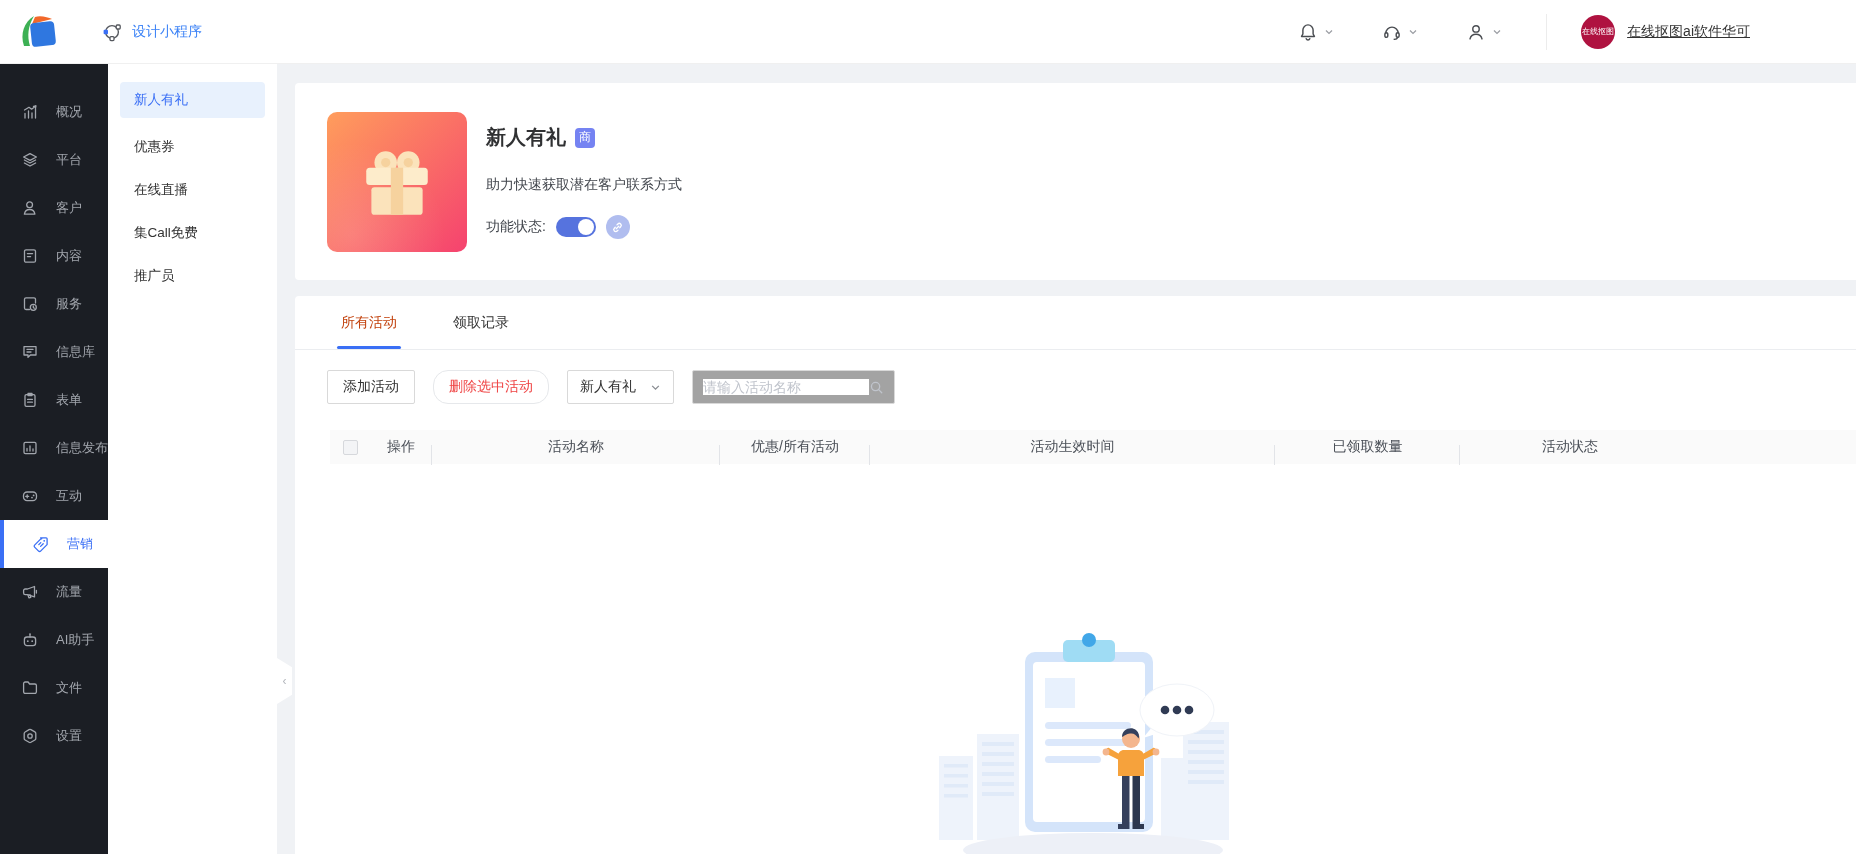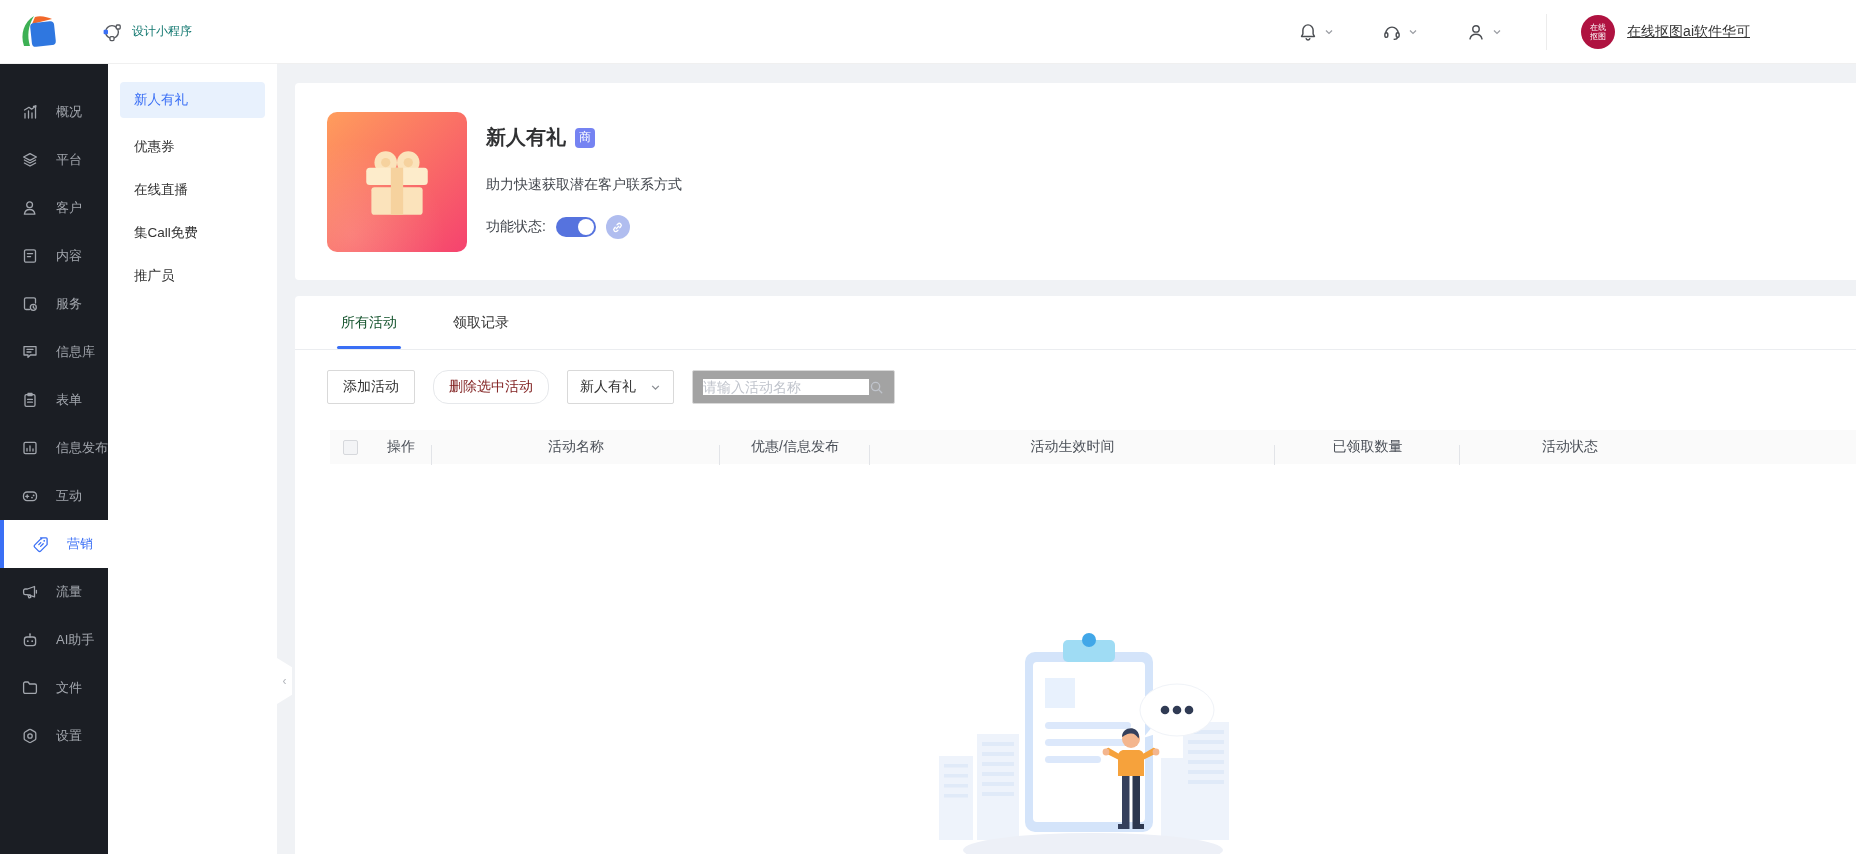--- a/index.html
+++ b/index.html
@@ -4,27 +4,27 @@
 <style>
   * { margin:0; padding:0; box-sizing:border-box; }
   html,body { width:1856px; height:854px; overflow:hidden; background:#f0f2f5;
     font-family:"Liberation Sans","DejaVu Sans",sans-serif; color:#333; }
 
   
   .topbar { position:absolute; left:0; top:0; width:1856px; height:64px; background:#fff;
     border-bottom:1px solid #f0f0f0; display:flex; align-items:center; z-index:30; }
   .logo { margin-left:18px; width:46px; height:40px; }
   .app-entry { display:flex; align-items:center; margin-left:38px; gap:10px; }
-  .app-entry .name { font-size:12px; color:#0f766e; }
+  .app-entry .name { font-size:14px; color:#3b82f6; }
   .topbar-right { margin-left:auto; display:flex; align-items:center; margin-right:106px; }
   .tb-group { display:flex; align-items:center; gap:6px; margin-left:48px; cursor:pointer; }
   .tb-divider { width:1px; height:36px; background:#ececec; margin-left:44px; }
   .account { display:flex; align-items:center; gap:12px; margin-left:34px; }
   .avatar { width:34px; height:34px; border-radius:50%; background:#af1240; color:#fff;
-    display:flex; flex-direction:column; align-items:center; justify-content:center;
+    display:flex; flex-direction:row; align-items:center; justify-content:center;
     font-size:8px; line-height:9px; letter-spacing:0; }
   .account .acc-name { font-size:14px; color:#333;text-decoration:underline; }
 
   
   .sidebar { position:absolute; left:0; top:64px; width:108px; height:790px; background:#1b1e24;
     padding-top:24px; z-index:20; }
   .side-item { height:48px; display:flex; align-items:center; gap:17px; padding-left:21px;
     color:#a2a6ad; font-size:13px; cursor:pointer; position:relative; }
   .side-item svg { flex:0 0 auto; }
   .side-item.active { background:#fff; color:#3a6ff5;padding-left:32px; }
@@ -61,28 +61,28 @@
   .feature-desc { margin-top:25px; font-size:14px; color:#42464d;font-family:Liberation Mono, monospace; }
   .status-row { margin-top:21px; display:flex; align-items:center; gap:10px; font-size:14px; color:#42464d; }
   .toggle { width:40px; height:20px; border-radius:10px; background:#5673de; position:relative; cursor:pointer; }
   .toggle .knob { position:absolute; right:2px; top:2px; width:16px; height:16px; border-radius:50%; background:#fff; }
   .link-btn { width:24px; height:24px; border-radius:50%; background:#b0bdef; display:flex;
     align-items:center; justify-content:center; cursor:pointer; }
 
   
   .tabbar { height:54px; border-bottom:1px solid #ebedf0; display:flex; align-items:flex-end; padding-left:46px; }
   .tab { font-size:14px; color:#333; padding:0 0 17px 0; margin-right:56px; cursor:pointer; position:relative; }
-  .tab.active { color:#14532d; }
+  .tab.active { color:#c2410c; }
   .tab.active::after { content:""; position:absolute; left:-4px; right:-4px; bottom:0; height:3px; background:#3a6ff5; border-radius:2px; }
 
   
   .toolbar { display:flex; align-items:center; padding-left:32px; margin-top:20px; gap:18px; }
   .btn { height:34px; padding:0 15px; border:1px solid #d9d9d9; border-radius:2px; background:#fff;
     font-size:14px; color:#333; display:flex; align-items:center; cursor:pointer; }
-  .btn.disabled { color:#7f1d1d; border-color:#e6e8eb; cursor:not-allowed;border-radius:15px; }
+  .btn.disabled { color:#ef4444; border-color:#e6e8eb; cursor:not-allowed;border-radius:15px; }
   .select { height:34px; padding:0 12px; border:1px solid #d9d9d9; border-radius:2px; background:#fff;
     font-size:14px; color:#333; display:flex; align-items:center; gap:14px; cursor:pointer; }
   .search-box { width:203px; height:34px; border:1px solid #d9d9d9; border-radius:2px; background:#a3a3a3;
     display:flex; align-items:center; padding:0 10px; }
   .search-box input { flex:1; border:none; outline:none; font-size:14px; color:#333; min-width:0; }
   .search-box input::placeholder { color:#c0c4cc; }
 
   
   .thead { margin:26px 0 0 35px; height:34px; background:#fafafa; display:flex; align-items:center; }
   .th { font-size:14px; color:#4a4f57; text-align:center; position:relative; flex:0 0 auto; }
@@ -346,21 +346,21 @@
         </svg>
       </div>
     </div>
 
     <div class="thead">
       <div class="th th-check">
           <div class="checkbox"></div>
         </div>
       <div class="th w-op sep">操作</div>
       <div class="th w-name sep">活动名称</div>
-      <div class="th w-gift sep">优惠/信息发布</div>
+      <div class="th w-gift sep">优惠/所有活动</div>
       <div class="th w-time sep">活动生效时间</div>
       <div class="th w-count sep">已领取数量</div>
       <div class="th w-status">活动状态</div>
       <div class="th th-fill"></div>
     </div>
 
     <div class="empty-wrap">
       <svg width="340" height="250" viewBox="0 0 340 250">
 
         <g fill="#eef3fb">

